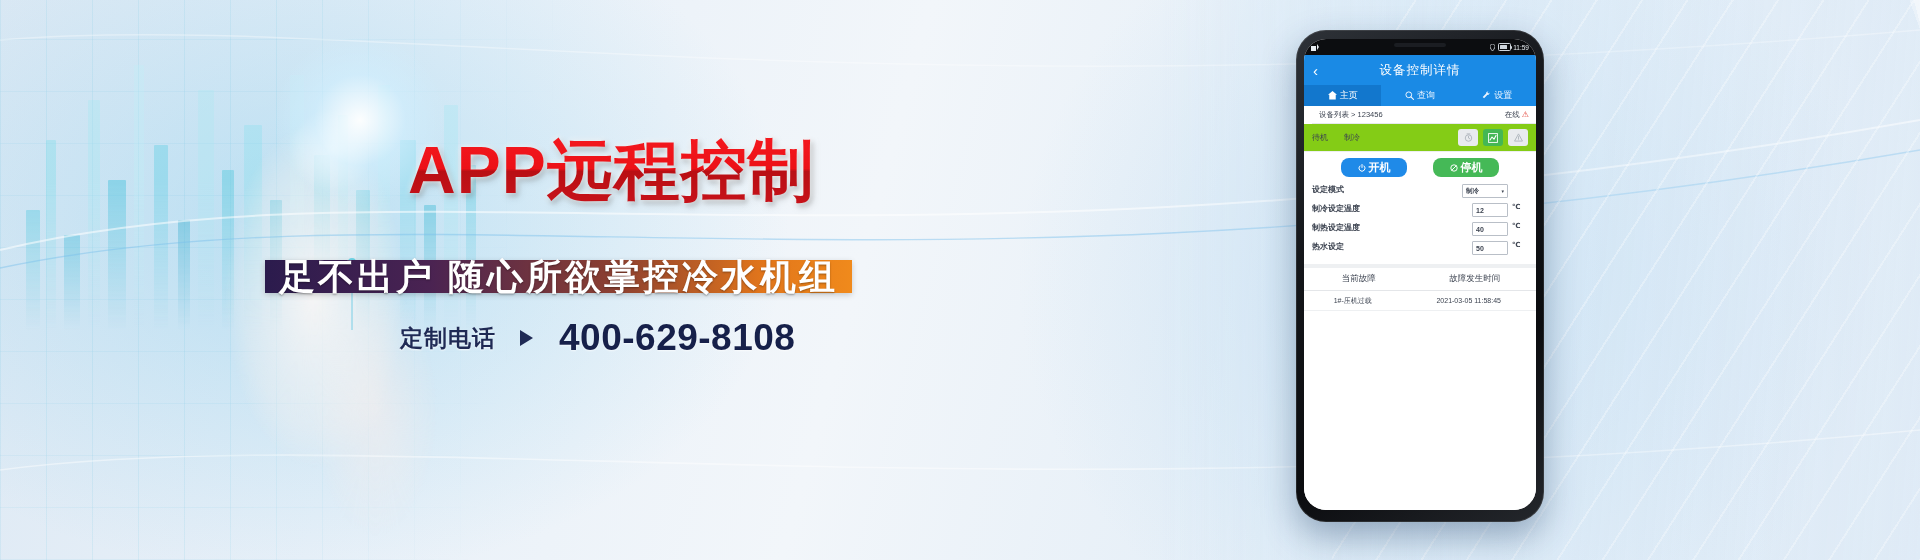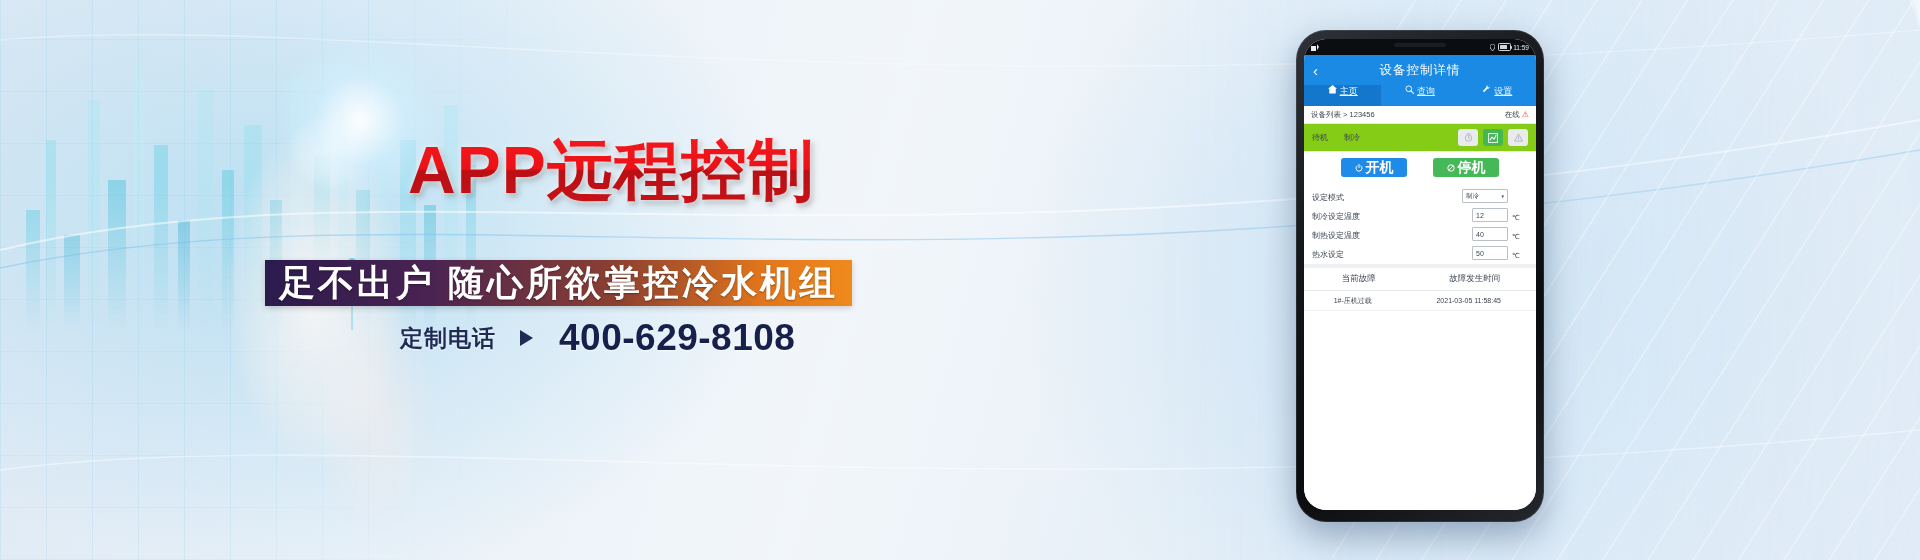--- a/index.html
+++ b/index.html
@@ -73,21 +73,21 @@
     position:absolute;left:408px;top:134px;
     font-size:66px;line-height:72px;font-weight:bold;letter-spacing:1px;
     color:transparent;-webkit-text-stroke:6px #ffffff;white-space:nowrap;z-index:-1;
   }
   .subline{
     position:absolute;left:336px;top:216px;
     font-size:27px;line-height:34px;letter-spacing:2px;color:#2d4f86;
     text-shadow:0 1px 2px rgba(255,255,255,.9);white-space:nowrap;
   }
   .ribbon{
-    position:absolute;left:265px;top:260px;height:46px;padding:0 14px;
+    position:absolute;left:265px;top:260px;height:33px;padding:0 14px;
     display:flex;align-items:center;
     background:linear-gradient(90deg,#2b1b4d 0%,#4a2352 28%,#8d4030 60%,#e2761b 85%,#f08a1c 100%);
     box-shadow:0 2px 6px rgba(0,0,0,.18);
   }
   .ribbon span{
     color:#fff;font-size:36px;font-weight:bold;letter-spacing:3px;line-height:40px;white-space:nowrap;
     text-shadow:0 1px 2px rgba(0,0,0,.35);
   }
   .cta{position:absolute;left:400px;top:318px;display:flex;align-items:center;gap:24px;}
   .cta .label{
@@ -132,30 +132,30 @@
 
   .navbar{
     flex:0 0 auto;height:30px;background:#1a8ae5;color:#fff;
     display:flex;align-items:center;justify-content:center;position:relative;
   }
   .navbar .back{position:absolute;left:9px;top:50%;transform:translateY(-50%);font-size:15px;line-height:15px;font-weight:300;cursor:pointer;}
   .navbar .title{font-size:12.5px;letter-spacing:1px;}
 
   .tabs{flex:0 0 auto;height:21px;background:#1a8ae5;display:flex;}
   .tabs .tab{
-    flex:1;display:flex;justify-content:center;gap:3px;
-    color:#eaf4ff;font-size:9px;cursor:pointer;text-decoration:underline;
+    flex:1;display:flex;align-items:center;justify-content:center;gap:3px;
+    color:#eaf4ff;font-size:9px;cursor:pointer;
   }
   .tabs .tab.active{background:#1277cd;color:#fff;}
   .tabs .tab svg{display:block;}
 
   .crumbbar{
     flex:0 0 auto;height:17px;background:#fff;border-bottom:1px solid #e7e9ec;
     display:flex;align-items:center;justify-content:space-between;padding:0 7px;
-    font-size:7.5px;color:#3c4350;
+    font-size:7.5px;color:#3c4350;margin-left:8px;
   }
   .crumbbar .status{display:flex;align-items:center;gap:2px;color:#3c4350;}
   .warn{color:#e03a2f;font-size:8px;line-height:8px;}
 
   .temp-card{
     flex:0 0 auto;background:#fff;padding:5px 0 9px;text-align:center;
     border-bottom:4px solid #eef0f2;
   }
   .temp-card .lbl{font-size:6.5px;color:#7b828c;letter-spacing:1px;}
   .temp-card .val{font-size:29px;color:#2b2f36;line-height:34px;font-weight:400;letter-spacing:-1px;}
@@ -167,28 +167,28 @@
   .state-row .s1{font-size:8px;color:#3c4350;width:32px;}
   .state-row .s2{font-size:8px;color:#3c4350;flex:1;}
   .icobtn{
     width:20px;height:17px;border-radius:3px;background:#e9ebee;
     display:flex;align-items:center;justify-content:center;margin-left:5px;cursor:pointer;
   }
   .icobtn.green{background:#44b754;}
 
   .act-row{flex:0 0 auto;display:flex;justify-content:center;gap:26px;padding:6px 0 7px;background:#fff;}
   .btn{
-    min-width:52px;height:19px;border-radius:3px;color:#fff;font-size:14px;font-weight:bold;
+    min-width:52px;height:19px;border-radius:8px;color:#fff;font-size:11px;font-weight:bold;
     display:flex;align-items:center;justify-content:center;gap:3px;cursor:pointer;padding:0 7px;
   }
   .btn.blue{background:#1f8ae8;}
   .btn.green{background:#45b957;}
 
   .settings{flex:0 0 auto;background:#fff;padding:0 8px 4px;border-bottom:4px solid #eef0f2;}
-  .srow{display:flex;align-items:flex-end;height:19px;font-size:8px;color:#3c4350;}
+  .srow{display:flex;align-items:flex-start;height:19px;font-size:8px;color:#3c4350;font-weight:bold;}
   .srow .name{flex:1;}
   .sel{
     width:38px;height:12px;border:1px solid #b9bfc7;background:#fff;border-radius:1px;
     display:flex;align-items:center;justify-content:space-between;padding:0 3px;font-size:6.5px;color:#3c4350;cursor:pointer;
   }
   .inp{
     width:28px;height:12px;border:1px solid #b9bfc7;background:#fff;border-radius:1px;
     display:flex;align-items:center;padding:0 3px;font-size:7px;color:#3c4350;cursor:text;
   }
   .unit{width:16px;text-align:left;padding-left:4px;font-size:7px;color:#3c4350;}

